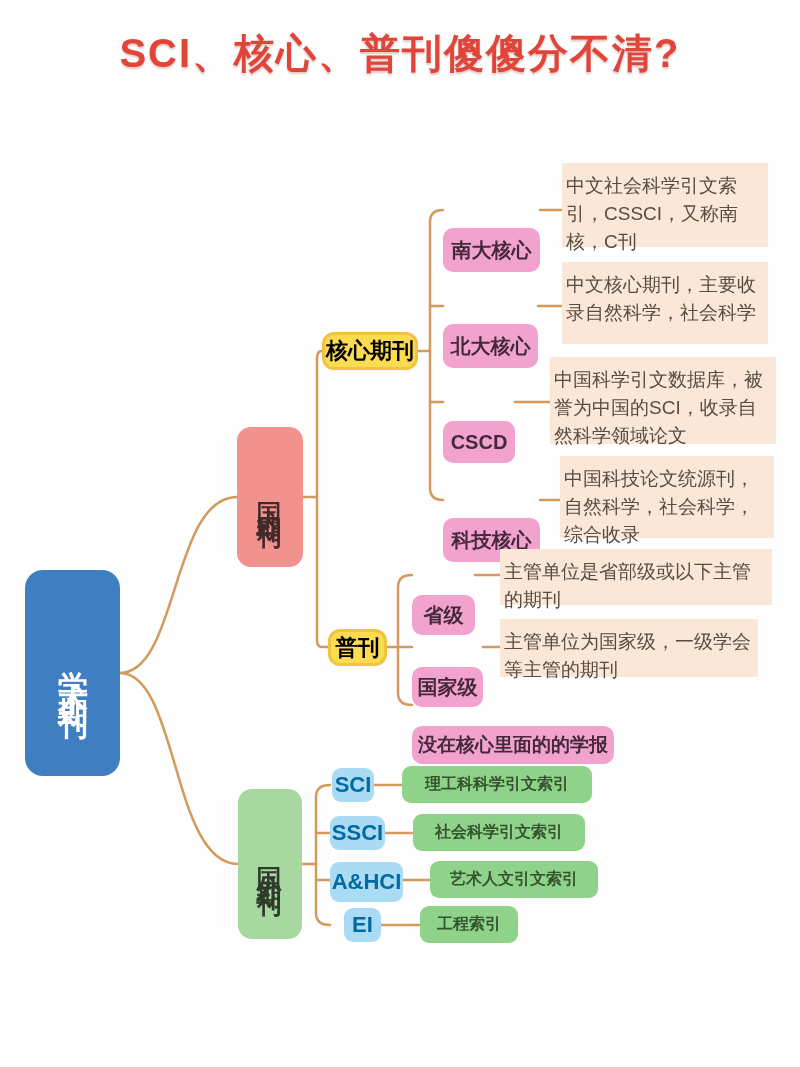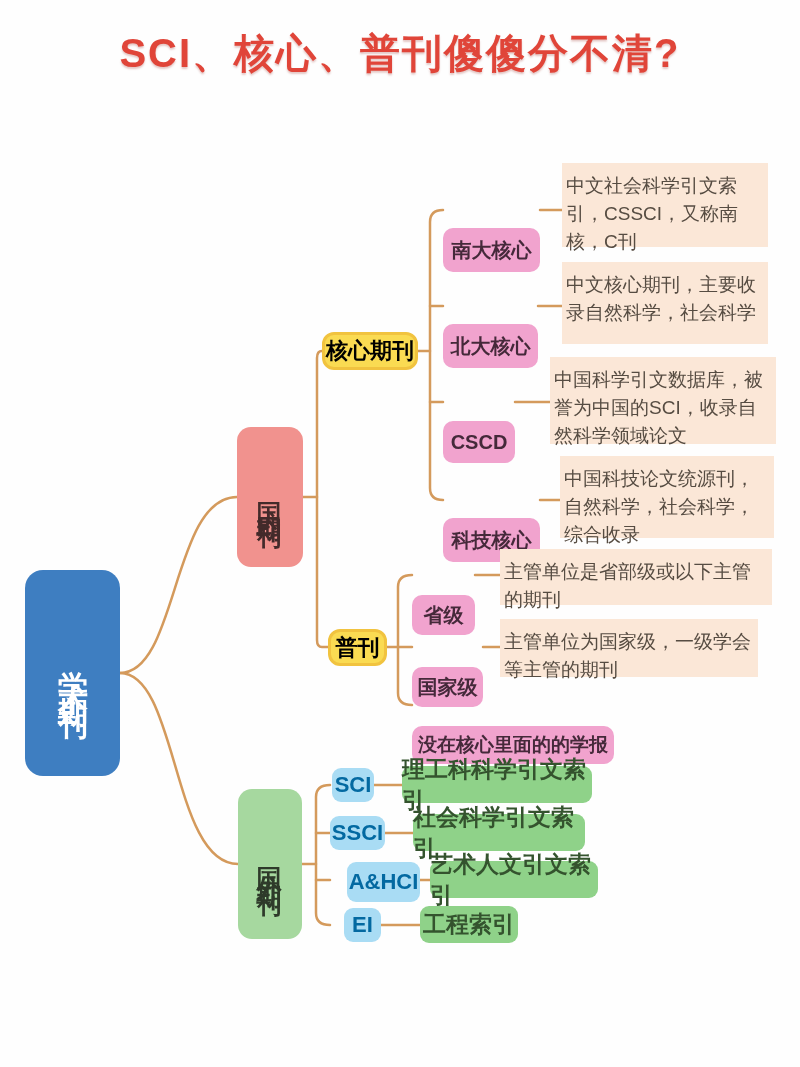--- a/index.html
+++ b/index.html
@@ -29,21 +29,21 @@
     background:var(--pink-bg);border-radius:10px;color:#45293a;font-weight:700;font-size:20px;margin-top:40px;
   }
   .cream{
     background:var(--cream-bg);border-radius:0;color:#564c42;font-size:19px;line-height:1.47;
     padding:9px 4px;justify-content:flex-start;align-items:flex-start;text-align:left;
   }
   .bnode{
     background:var(--blue-bg);border-radius:9px;color:#0369a1;font-weight:700;font-size:22px;
   }
   .gdesc{
-    background:var(--green-bg);border-radius:9px;color:#34532e;font-weight:700;font-size:23px;
+    background:var(--green-bg);border-radius:9px;color:#34532e;font-weight:700;font-size:16px;
   }
 </style>
 </head>
 <body>
 
 <div id="canvas">
 
   <div id="page-title">SCI、核心、普刊傻傻分不清?</div>
 
   <svg id="connectors" width="800" height="1067" viewBox="0 0 800 1067">
@@ -102,19 +102,19 @@
   <div class="node cream" style="left:500px;top:619px;width:258px;height:58px;">主管单位为国家级，一级学会等主管的期刊</div>
 
   <div class="node pnode" style="left:412px;top:686px;width:202px;height:38px;font-size:19px;">没在核心里面的的学报</div>
 
   <div class="node bnode" style="left:332px;top:768px;width:42px;height:34px;">SCI</div>
   <div class="node gdesc" style="left:402px;top:766px;width:190px;height:37px;">理工科科学引文索引</div>
 
   <div class="node bnode" style="left:330px;top:816px;width:55px;height:34px;">SSCI</div>
   <div class="node gdesc" style="left:413px;top:814px;width:172px;height:37px;">社会科学引文索引</div>
 
-  <div class="node bnode" style="left:347px;top:862px;width:73px;height:40px;">A&amp;HCI</div>
+  <div class="node bnode" style="left:330px;top:862px;width:73px;height:40px;">A&amp;HCI</div>
   <div class="node gdesc" style="left:430px;top:861px;width:168px;height:37px;">艺术人文引文索引</div>
 
   <div class="node bnode" style="left:344px;top:908px;width:37px;height:34px;">EI</div>
   <div class="node gdesc" style="left:420px;top:906px;width:98px;height:37px;">工程索引</div>
 
 </div>
 
 </body></html>

